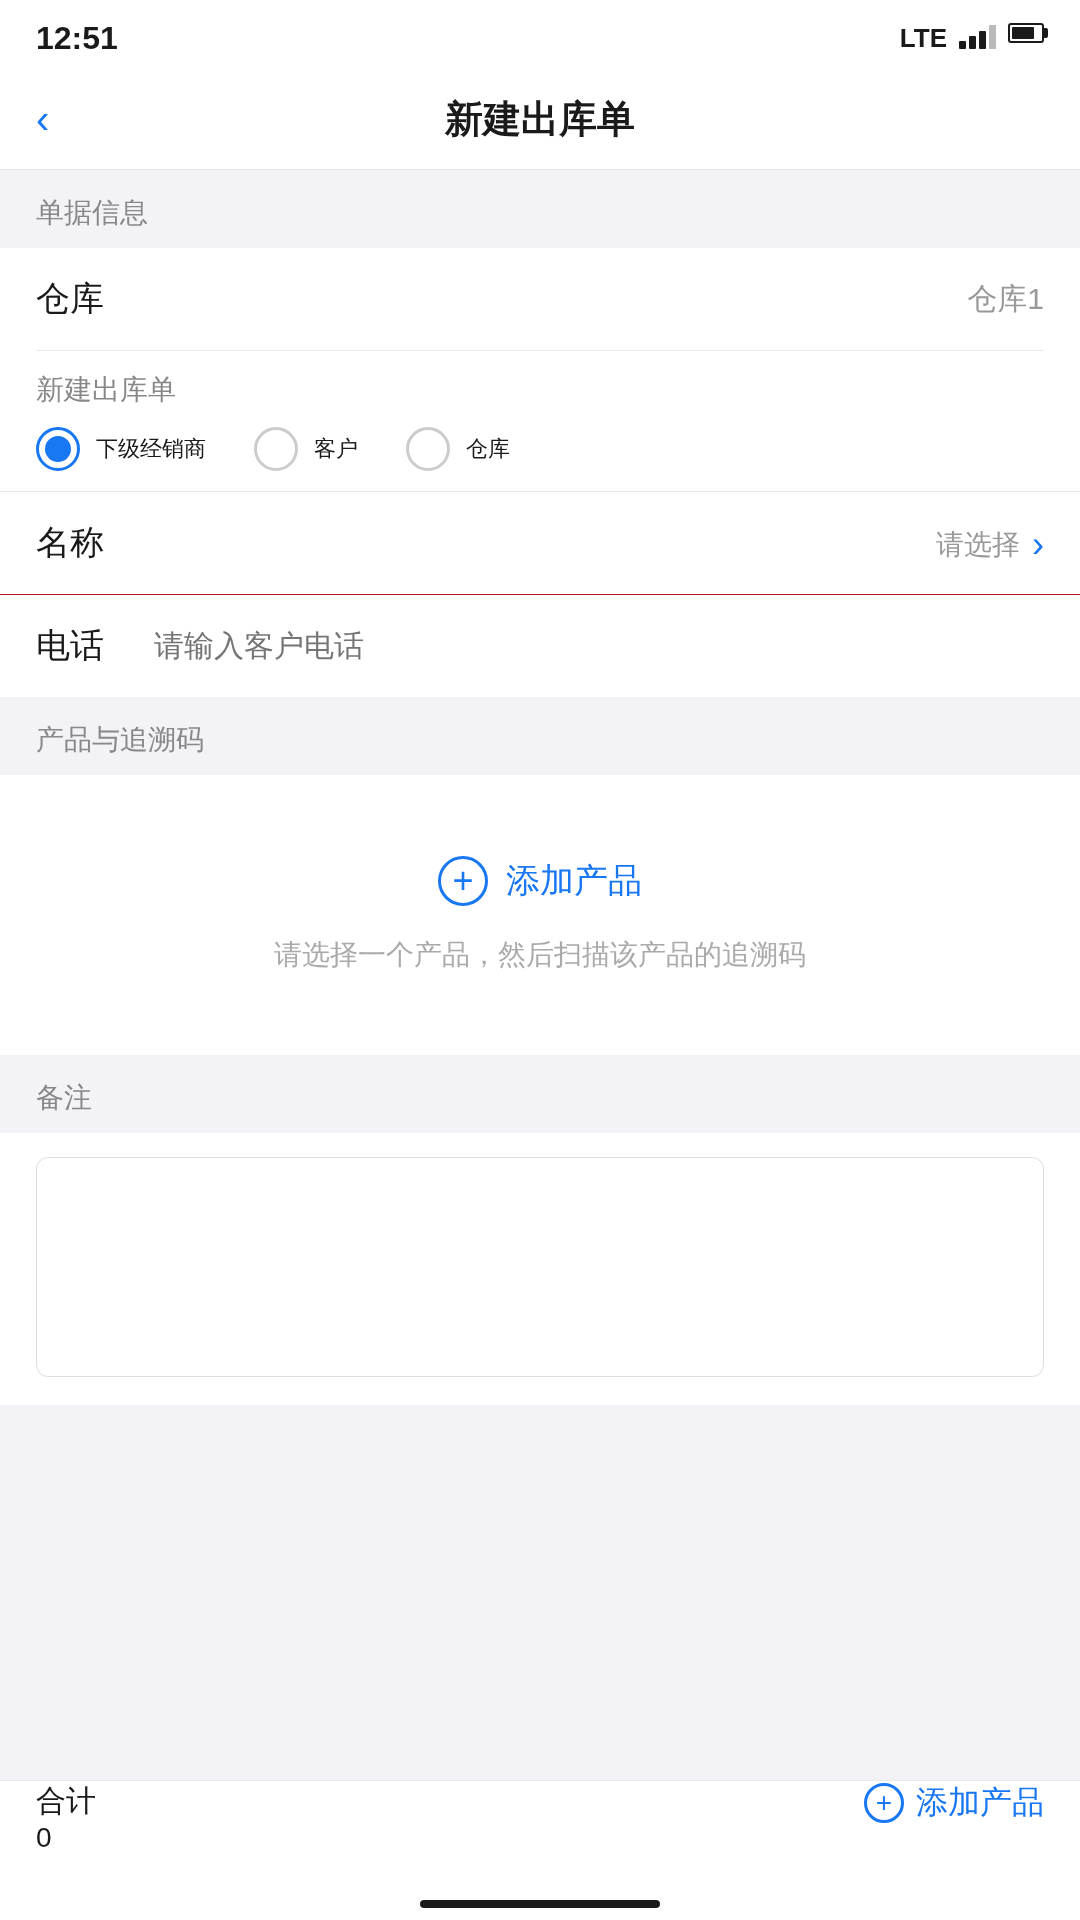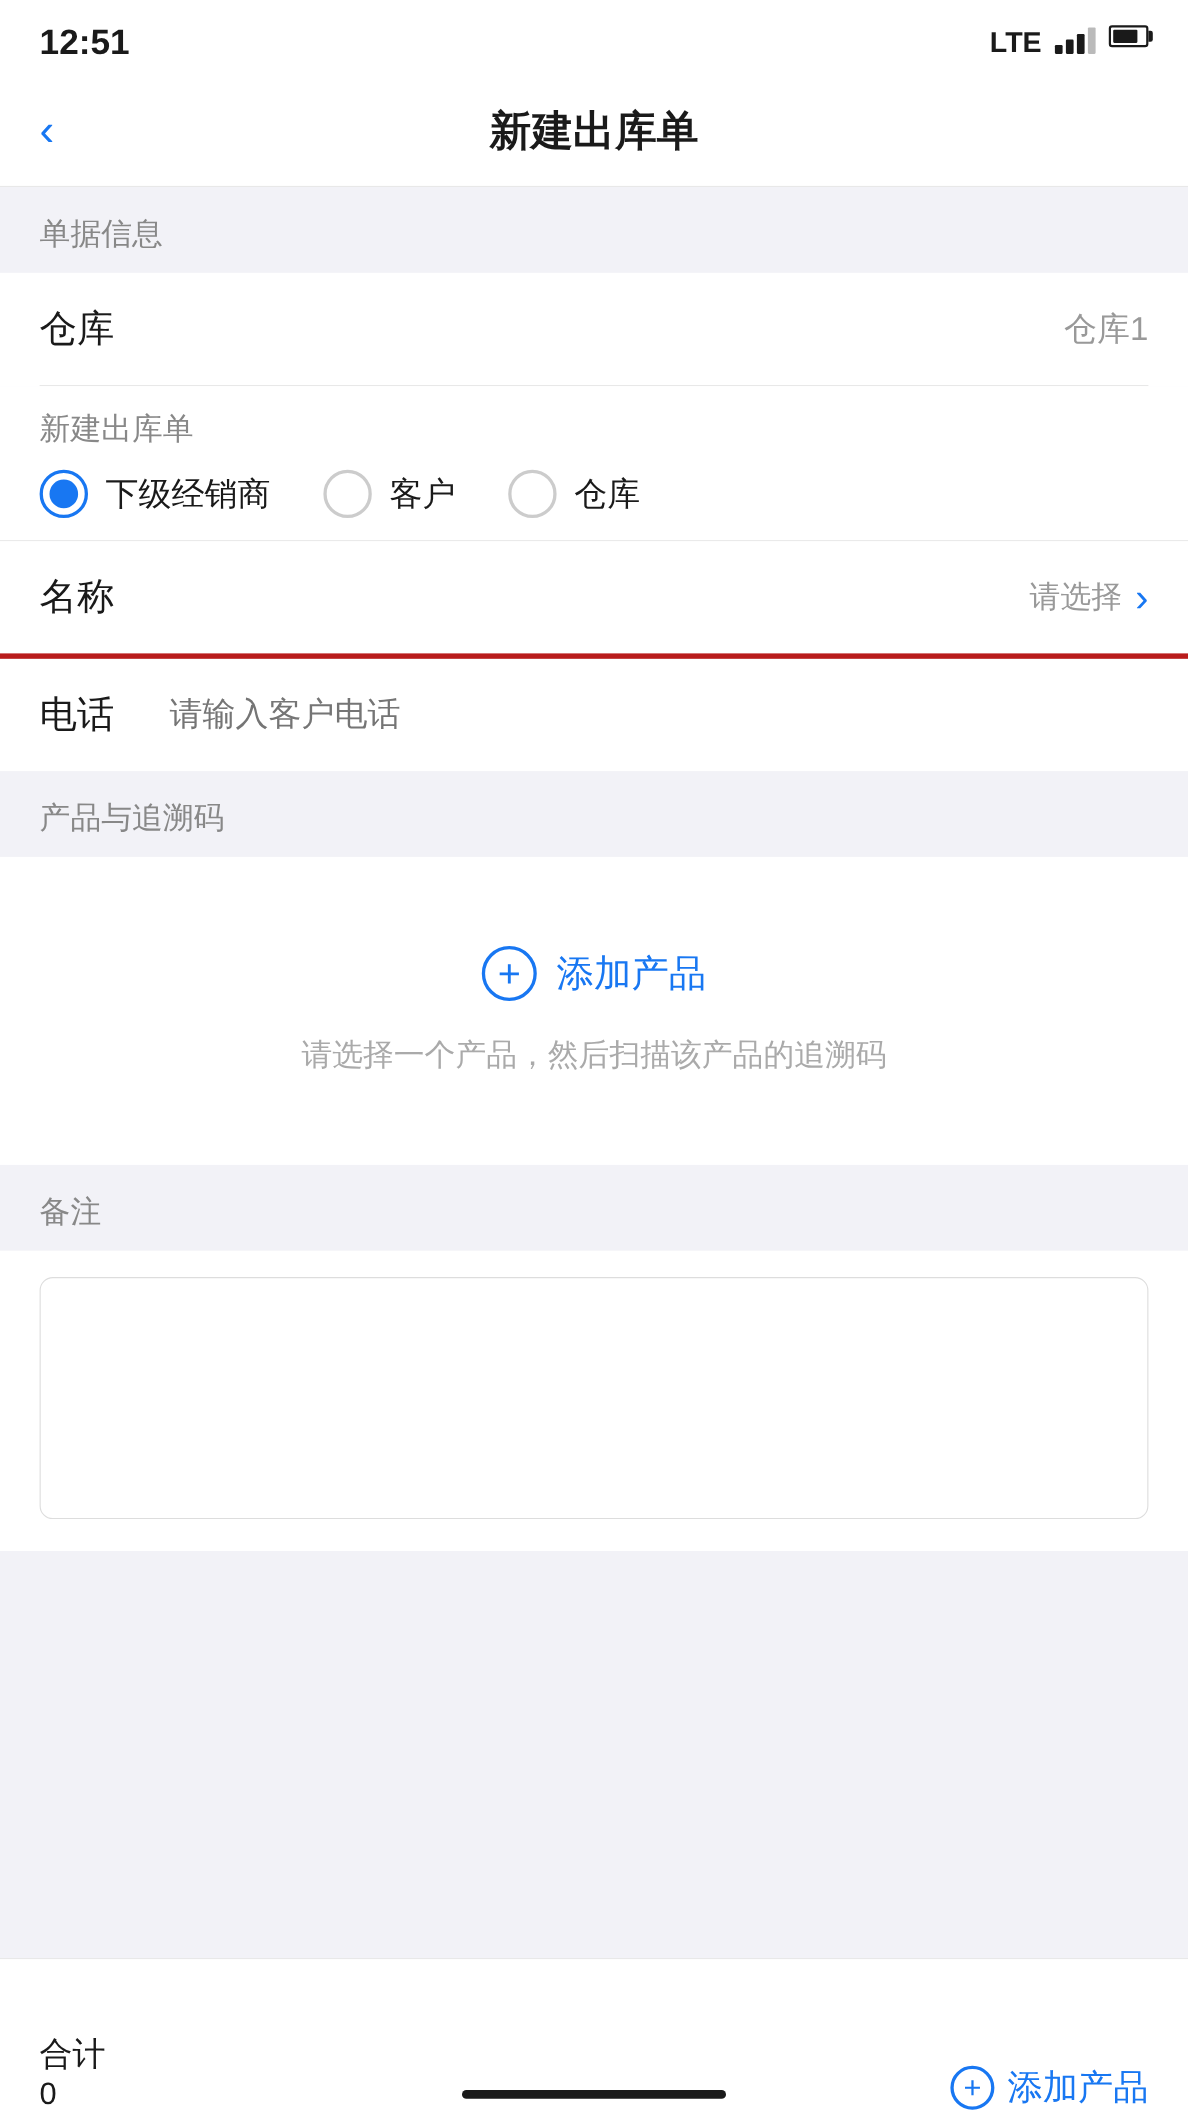--- a/index.html
+++ b/index.html
@@ -173,33 +173,33 @@
     }
 
     .radio-inner {
       width: 26px;
       height: 26px;
       border-radius: 50%;
       background: #1877F2;
     }
 
     .radio-text {
-      font-size: 30px;
+      font-size: 22px;
       color: #1a1a1a;
       font-family: Liberation Serif, serif;
     }
 
     
     .name-row {
       display: flex;
-      align-items: center;
+      align-items: flex-end;
       justify-content: space-between;
       padding: 28px 36px;
       background: #fff;
-      border-bottom: 5px solid #b91c1c;
+      border-bottom: 1px solid #b91c1c;
       cursor: pointer;
     }
 
     .name-label {
       font-size: 34px;
       font-weight: 500;
       color: #1a1a1a;
     }
 
     .name-right {
@@ -316,21 +316,21 @@
 
     
     .bottom-bar {
       position: fixed;
       bottom: 0;
       left: 0;
       width: 1080px;
       height: 140px;
       background: #fff;
       display: flex;
-      align-items: flex-end;
+      align-items: flex-start;
       justify-content: space-between;
       padding: 0 36px;
       border-top: 1px solid #e8e8e8;
       z-index: 100;
     }
 
     .total-section {
       display: flex;
       flex-direction: column;
     }

